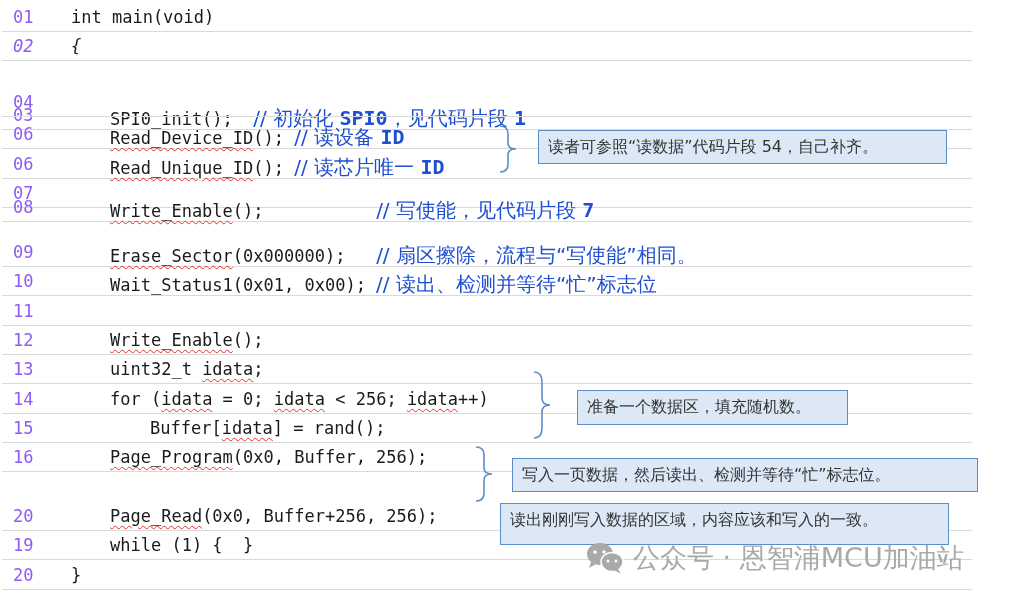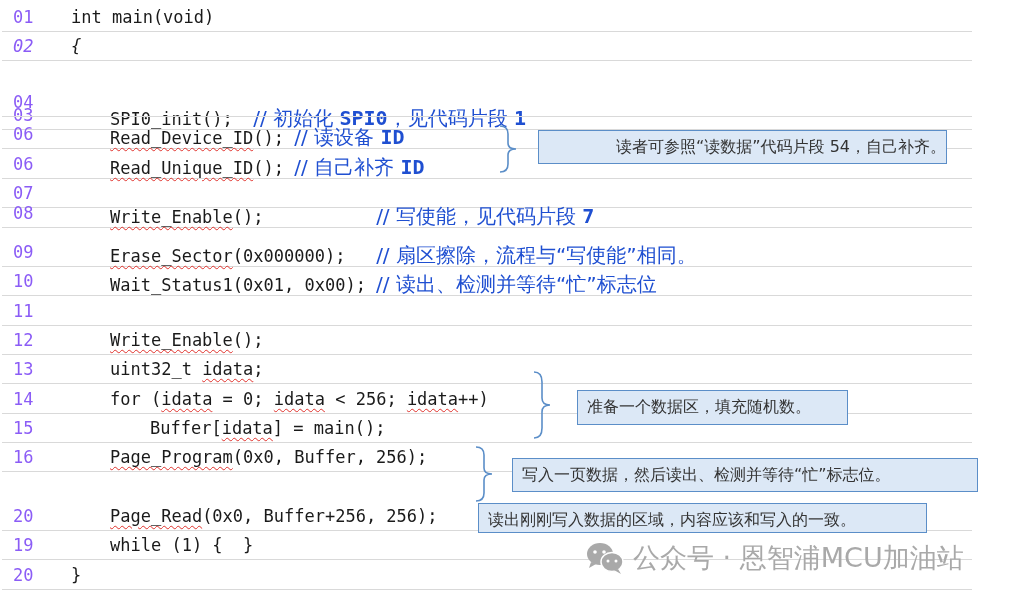--- a/index.html
+++ b/index.html
@@ -60,27 +60,27 @@
     <div class="row" style="top: 87px;">
       <span class="ln">04</span>
       <span class="code i1"></span>
     </div>
     <div class="row" style="top: 119.4px;">
       <span class="ln">06</span>
       <span class="code i1"><span class="squig">Read_Device_ID</span><span>(); </span><span class="cmt">// 读设备 </span><span class="cmt mono-wrap" style="font-family: &quot;DejaVu Sans Mono&quot;, &quot;Liberation Mono&quot;, monospace; font-weight: bold;">ID</span></span>
     </div>
     <div class="row" style="top: 148.75px;">
       <span class="ln">06</span>
-      <span class="code i1"><span class="squig">Read_Unique_ID</span><span>(); </span><span class="cmt">// 自己补齐 </span><span class="cmt mono-wrap" style="font-family: &quot;DejaVu Sans Mono&quot;, &quot;Liberation Mono&quot;, monospace; font-weight: bold;">ID</span></span>
+      <span class="code i1"><span class="squig">Read_Unique_ID</span><span>(); </span><span class="cmt">// 读芯片唯一 </span><span class="cmt mono-wrap" style="font-family: &quot;DejaVu Sans Mono&quot;, &quot;Liberation Mono&quot;, monospace; font-weight: bold;">ID</span></span>
     </div>
     <div class="row" style="top: 178.1px; text-align: center;">
       <span class="ln">07</span>
       <span class="code i1"></span>
     </div>
-    <div class="row" style="top: 198px;">
+    <div class="row" style="top: 192px;">
       <span class="ln">08</span>
       <span class="code i1"><span class="squig">Write_Enable</span><span>();           </span><span class="cmt">// 写使能，见代码片段 </span><span class="cmt mono-wrap" style="font-family: &quot;DejaVu Sans Mono&quot;, &quot;Liberation Mono&quot;, monospace; font-weight: bold;">7</span></span>
     </div>
     <div class="row" style="top: 236.8px;">
       <span class="ln">09</span>
       <span class="code i1"><span class="squig">Erase_Sector</span><span>(0x000000);   </span><span class="cmt">// 扇区擦除，流程与“写使能”相同。</span></span>
     </div>
     <div class="row" style="top: 266.15px;">
       <span class="ln">10</span>
       <span class="code i1"><span>Wait_Status1(0x01, 0x00); </span><span class="cmt">// 读出、检测并等待“忙”标志位</span></span>
@@ -96,21 +96,21 @@
     <div class="row" style="top: 354.2px;">
       <span class="ln">13</span>
       <span class="code i1"><span>uint32_t </span><span class="squig">idata</span><span>;</span></span>
     </div>
     <div class="row" style="top: 383.55px;">
       <span class="ln">14</span>
       <span class="code i1"><span>for (</span><span class="squig">idata</span><span> = 0; </span><span class="squig">idata</span><span> &lt; 256; </span><span class="squig">idata</span><span>++)</span></span>
     </div>
     <div class="row" style="top: 412.9px;">
       <span class="ln">15</span>
-      <span class="code i2"><span>Buffer[</span><span class="squig">idata</span><span>] = main();</span></span>
+      <span class="code i2"><span>Buffer[</span><span class="squig">idata</span><span>] = rand();</span></span>
     </div>
     <div class="row" style="top: 442.25px;">
       <span class="ln">16</span>
       <span class="code i1"><span class="squig">Page_Program</span><span>(0x0, Buffer, 256);</span></span>
     </div>
     <div class="row" style="top: 500.95px;">
       <span class="ln">20</span>
       <span class="code i1"><span class="squig">Page_Read</span><span>(0x0, Buffer+256, 256);</span></span>
     </div>
     <div class="row" style="top: 530.3px;">
@@ -126,24 +126,24 @@
 <svg class="brace" style="left:498px;top:124px;" width="22" height="50" viewBox="0 0 22 50">
   <path d="M2 2 Q10 2 10 10 L10 19 Q10 25 18 25 Q10 25 10 31 L10 40 Q10 48 2 48" fill="none" stroke="#5b8ec8" stroke-width="1.6"></path>
 </svg>
 <svg class="brace" style="left:532px;top:370px;" width="22" height="70" viewBox="0 0 22 70">
   <path d="M2 2 Q10 2 10 12 L10 28 Q10 35 18 35 Q10 35 10 42 L10 58 Q10 68 2 68" fill="none" stroke="#5b8ec8" stroke-width="1.6"></path>
 </svg>
 <svg class="brace" style="left:474px;top:445px;" width="22" height="58" viewBox="0 0 22 58">
   <path d="M2 2 Q10 2 10 10 L10 23 Q10 29 18 29 Q10 29 10 35 L10 48 Q10 56 2 56" fill="none" stroke="#5b8ec8" stroke-width="1.6"></path>
 </svg>
 
-<div class="callout" style="left:538px;top:130px;width:409px;height:34px;text-align:right;">读者可参照“读数据”代码片段 54，自己补齐。</div>
+<div class="callout" style="left:538px;top:130px;width:409px;height:34px;">读者可参照“读数据”代码片段 54，自己补齐。</div>
 <div class="callout" style="left:577px;top:390px;width:271px;height:35px;font-family:Liberation Mono, monospace;">准备一个数据区，填充随机数。</div>
 <div class="callout" style="left:512px;top:458px;width:466px;height:34px;">写入一页数据，然后读出、检测并等待“忙”标志位。</div>
-<div class="callout" style="left:478px;top:503px;width:449px;height:30px;">读出刚刚写入数据的区域，内容应该和写入的一致。</div>
+<div class="callout" style="left:500px;top:503px;width:449px;height:42px;">读出刚刚写入数据的区域，内容应该和写入的一致。</div>
 
 <div class="watermark">
   <svg width="40" height="34" viewBox="0 0 40 34">
     <ellipse cx="15" cy="13" rx="13" ry="11" fill="#a9a9a9"></ellipse>
     <path d="M6 21 L4 27 L11 23 Z" fill="#a9a9a9"></path>
     <ellipse cx="27" cy="21" rx="11" ry="9.5" fill="#a9a9a9" stroke="#fff" stroke-width="1.5"></ellipse>
     <path d="M33 28 L36 33 L29 29 Z" fill="#a9a9a9"></path>
     <circle cx="10" cy="11" r="1.8" fill="#fff"></circle>
     <circle cx="19" cy="11" r="1.8" fill="#fff"></circle>
     <circle cx="23" cy="20" r="1.5" fill="#fff"></circle>

